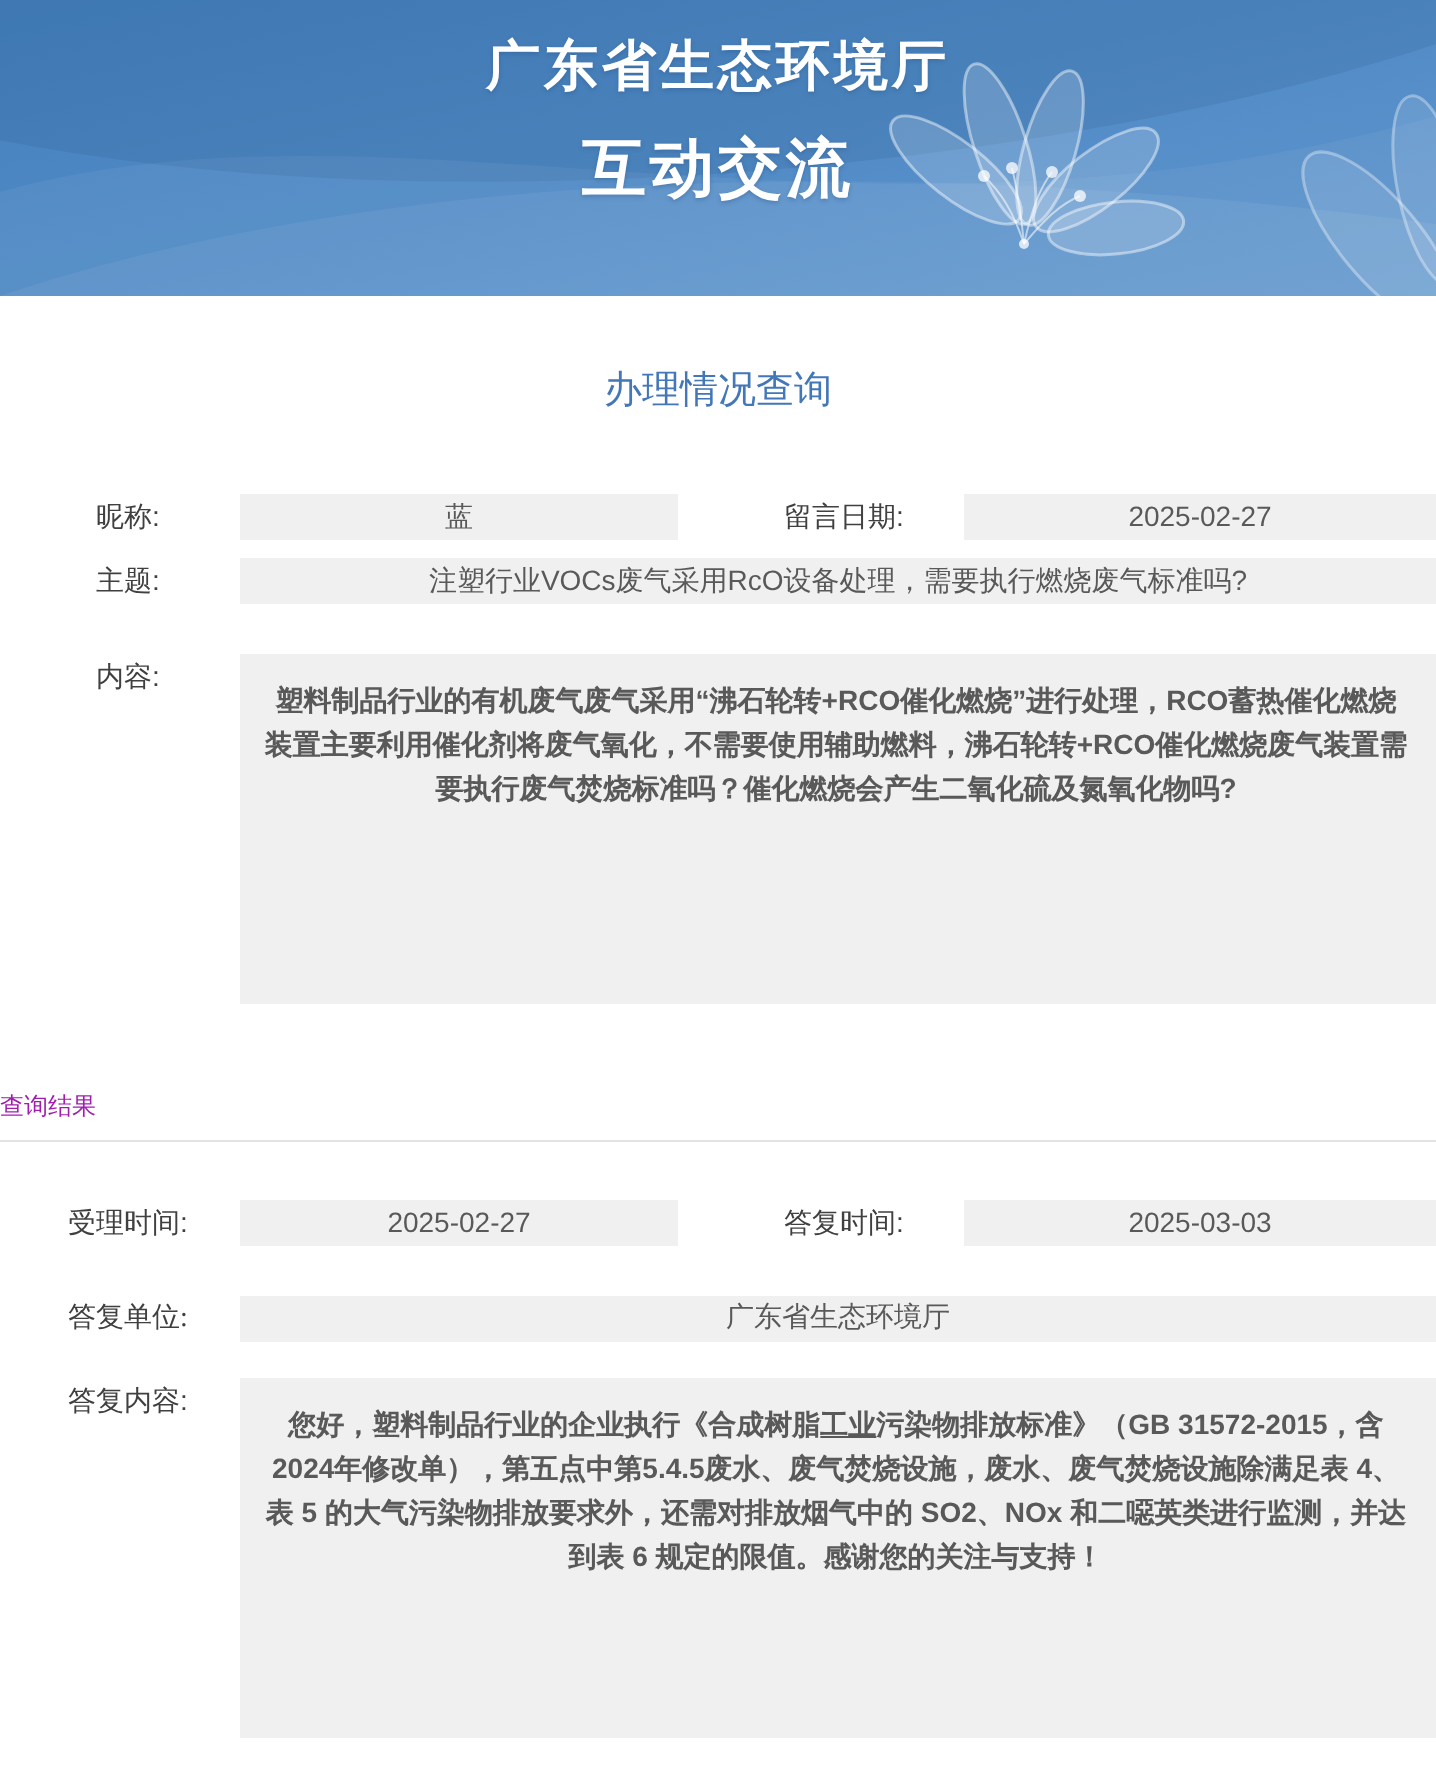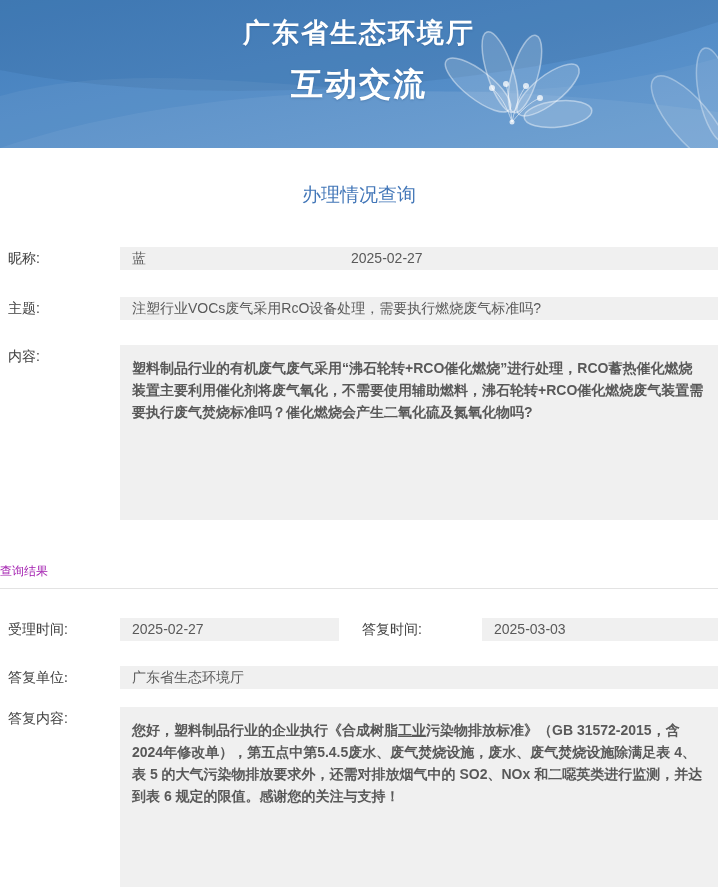--- a/index.html
+++ b/index.html
@@ -16,33 +16,33 @@
   }
   .banner-art { position:absolute; left:0; top:0; z-index:1; }
   .banner-text { position:relative; z-index:2; text-align:center; color:#ffffff; }
   .banner-line1 { padding-top:15px; font-size:27px; font-weight:bold; letter-spacing:2px;
                   text-shadow:0 1px 2px rgba(40,80,130,.35); }
   .banner-line2 { margin-top:12px; font-size:32px; font-weight:bold; letter-spacing:2px;
                   text-shadow:0 1px 2px rgba(40,80,130,.35);font-family:Liberation Mono, monospace; }
   
   .page-title { margin-top:34px; height:26px; text-align:center;
                 color:#4377b8; font-size:19px; font-weight:400; }
-  .form-row { display:flex; align-items:flex-start; }
+  .form-row { display:flex; align-items:flex-start;text-align:center; }
   .flabel { width:120px; padding-left:8px; flex:0 0 120px;
             font-size:14px; color:#404040; line-height:23px; }
   .flabel.second { flex:0 0 143px; width:143px; padding-left:23px; }
   .fbox { background:#f0f0f0; color:#595959; font-size:14px; }
   .fbox.single { height:23px; line-height:23px; padding:0 12px; white-space:nowrap; overflow:hidden; }
   .fbox.small { width:219px; flex:0 0 219px; }
   .fbox.grow { flex:1 1 auto; }
   .fbox.area { flex:1 1 auto; padding:12px 14px 12px 12px; line-height:22px;font-weight:bold; }
   .fbox.area-content { min-height:175px; }
   .fbox.area-reply { min-height:180px; }
   .mt-row1 { margin-top:39px; }
-  .mt-row2 { margin-top:27px; }
+  .mt-row2 { margin-top:9px; }
   .mt-row3 { margin-top:25px; }
   .result-title { margin-top:43px; padding-left:0; height:16px;
                   font-size:12px; color:#a21caf; }
   .divider { margin-top:9px; border-top:1px solid #e3e3e3; width:100%; height:0; }
   .mt-row4 { margin-top:29px; }
   .mt-row5 { margin-top:25px;font-family:Liberation Serif, serif; }
   .mt-row6 { margin-top:18px; }
   .u { text-decoration:underline; }
 </style>
 </head>
@@ -88,20 +88,21 @@
   </div>
 </div>
 
 <div>
 
   <div class="page-title">办理情况查询</div>
 
   <div class="form-row mt-row1">
     <div class="flabel">昵称:</div>
     <div class="fbox single small">蓝</div>
+    <div class="flabel second">留言日期:</div>
     <div class="fbox single grow">2025-02-27</div>
   </div>
 
   <div class="form-row mt-row2">
     <div class="flabel">主题:</div>
     <div class="fbox single grow">注塑行业VOCs废气采用RcO设备处理，需要执行燃烧废气标准吗?</div>
   </div>
 
   <div class="form-row mt-row3">
     <div class="flabel">内容:</div>

